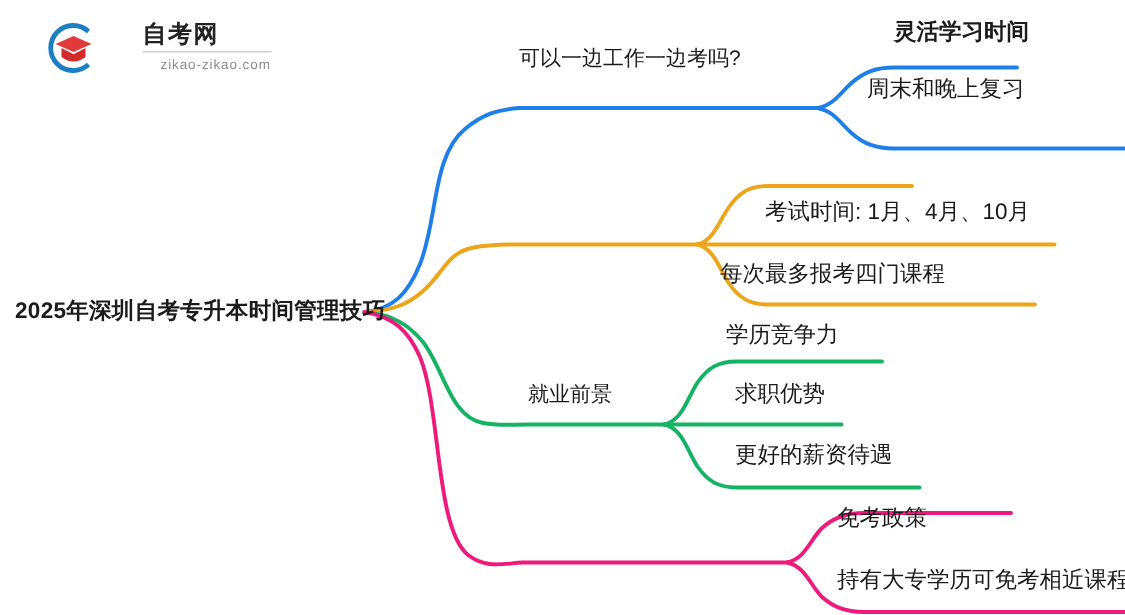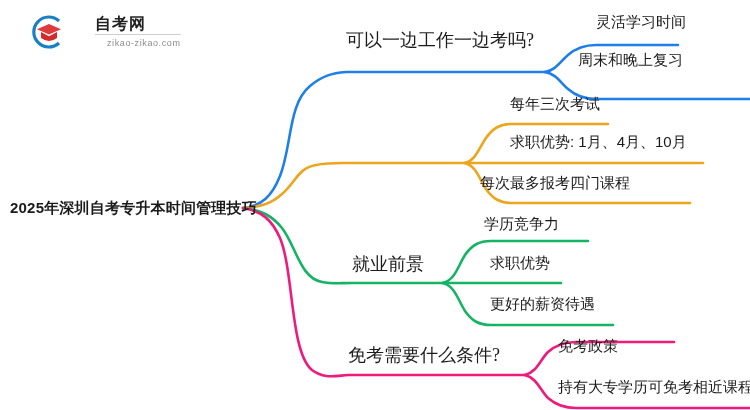--- a/index.html
+++ b/index.html
@@ -75,22 +75,21 @@
     white-space: nowrap;
     color: #1b1b1b;
     line-height: 1;
   }
   .node.root {
     font-size: 15px;
     font-weight: bold;
     letter-spacing: .2px;
   }
   .node.lvl1 {
-    font-size: 18px;
-    font-family: Liberation Serif, serif;
+    font-size: 14px;
   }
   .node.lvl2 {
     font-size: 15px;
   }
 </style>
 </head>
 <body>
 
 <div id="canvas">
 
@@ -126,27 +125,25 @@
 
     <path stroke="#ee1a7c" stroke-width="2.6" d="M243,208 C262,211 272,220 280,238 C294,272 290,352 312,370 C324,379 334,376 348,375 L525,375"></path>
     <path stroke="#ee1a7c" stroke-width="2.6" d="M525,375 C537,372 540,360 548,352 C556,345 564,342 576,342 L674,342"></path>
     <path stroke="#ee1a7c" stroke-width="2.6" d="M525,375 C537,378 540,390 548,398 C556,405 564,408 576,408 L750,408"></path>
   </svg>
 
   <div class="node root" style="left:10px; top:200px;text-align:center;">2025年深圳自考专升本时间管理技巧</div>
 
   <div class="node lvl1" style="left:346px; top:31px;">可以一边工作一边考吗?</div>
   <div class="node lvl1" style="left:352px; top:255px;">就业前景</div>
-  <div class="node lvl1" style="left:348px; top:346px;">免考需要什么条件?</div>
 
-  <div class="node lvl2" style="left:596px; top:14px;">灵活学习时间</div>
+  <div class="node lvl2" style="left:596px; top:14px;font-weight:bold;">灵活学习时间</div>
   <div class="node lvl2" style="left:578px; top:52px;">周末和晚上复习</div>
 
-  <div class="node lvl2" style="left:510px; top:96px;">每年三次考试</div>
-  <div class="node lvl2" style="left:510px; top:134px;">求职优势: 1月、4月、10月</div>
+  <div class="node lvl2" style="left:510px; top:134px;">考试时间: 1月、4月、10月</div>
   <div class="node lvl2" style="left:480px; top:175px;">每次最多报考四门课程</div>
 
   <div class="node lvl2" style="left:484px; top:216px;">学历竞争力</div>
   <div class="node lvl2" style="left:490px; top:255px;">求职优势</div>
   <div class="node lvl2" style="left:490px; top:296px;text-align:right;">更好的薪资待遇</div>
 
   <div class="node lvl2" style="left:558px; top:338px;text-align:center;">免考政策</div>
   <div class="node lvl2" style="left:558px; top:379px;">持有大专学历可免考相近课程</div>
 
 </div>

